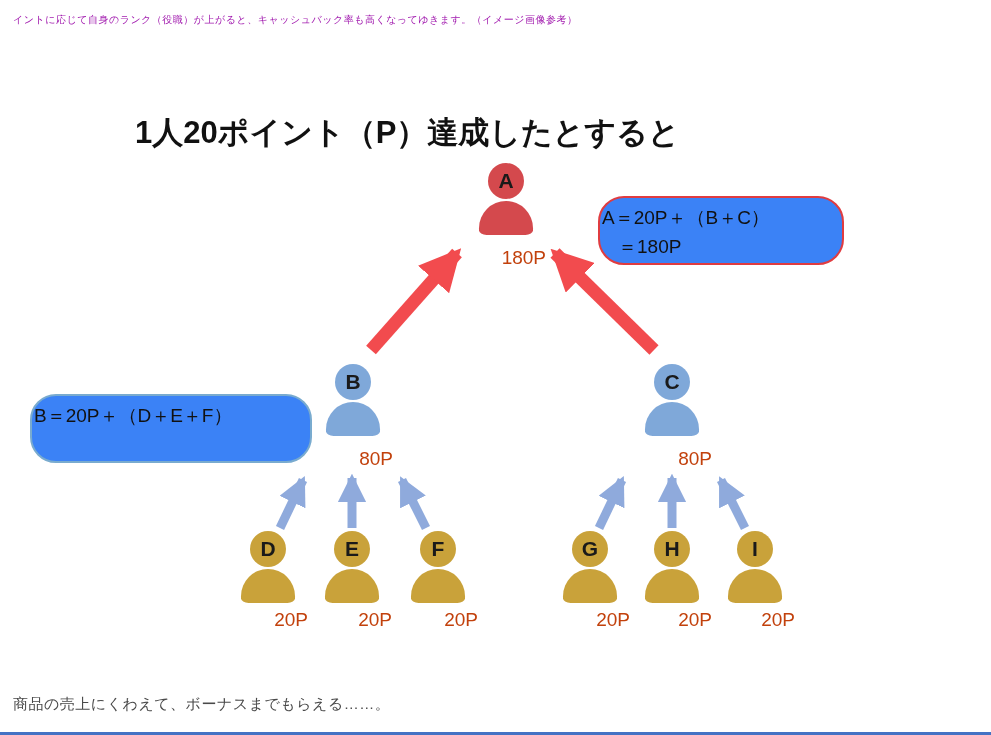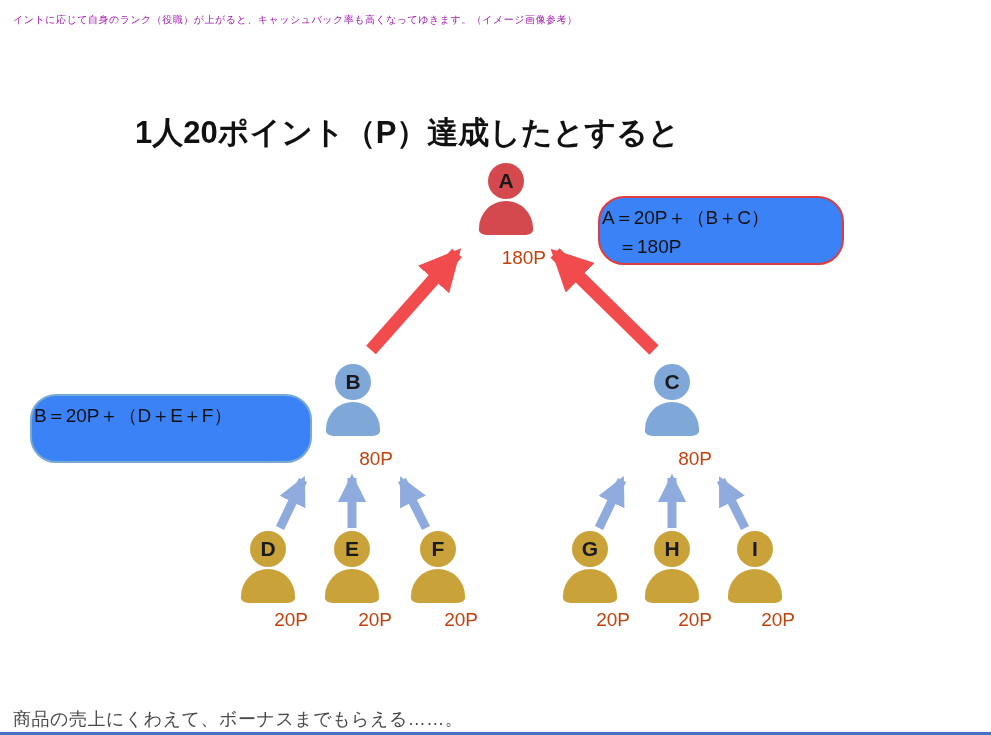--- a/index.html
+++ b/index.html
@@ -11,21 +11,21 @@
   .top-note {
     position:absolute; left:13px; top:13px; width:965px;
     font-size:10px; color:#a21caf; letter-spacing:0.5px;
   }
   .title {
     position:absolute; left:119px; top:96px; margin:16px;
     font-size:31px; font-weight:700; color:#111;
   }
   .bottom-note {
     position:absolute; left:13px; top:695px;
-    font-size:18px; color:#4a4a4a; letter-spacing:0.5px;margin-top:12px;
+    font-size:15px; color:#4a4a4a; letter-spacing:0.5px;
   }
   .bottom-rule {
     position:absolute; left:0; right:0; bottom:0; height:3px;
     background:var(--rule-blue,#4472C4);
   }
 
   .arrows { position:absolute; left:0; top:0; pointer-events:none; }
 
   
   .person { position:absolute; width:80px; text-align:center; }

